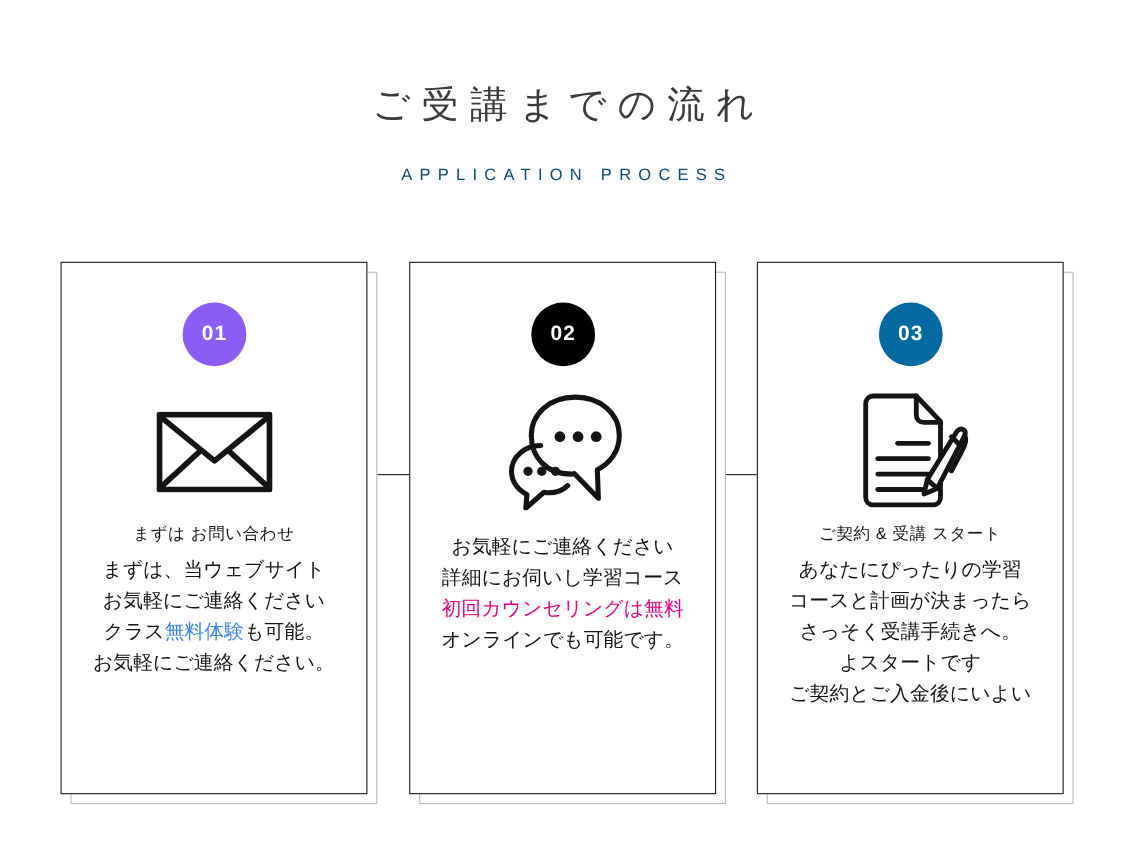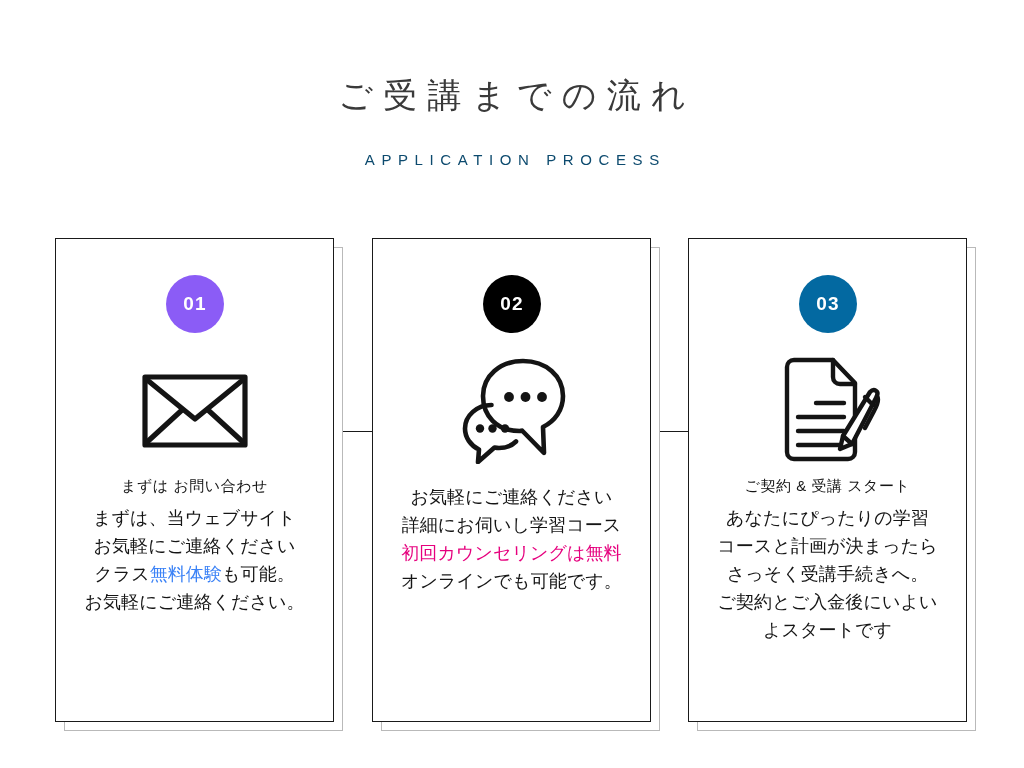--- a/index.html
+++ b/index.html
@@ -246,19 +246,19 @@
 
       <h2 class="card-heading">
         <span class="line">ご契約 &amp; 受講</span>
         <span class="line">スタート</span>
       </h2>
 
       <p class="card-body">
           <span class="line"><span>あなたにぴったりの学習</span></span>
           <span class="line"><span>コースと計画が決まったら</span></span>
           <span class="line"><span>さっそく受講手続きへ。</span></span>
+          <span class="line"><span>よスタートです</span></span>
           <span class="line"><span>ご契約とご入金後にいよい</span></span>
-          <span class="line"><span>よスタートです</span></span>
         </p>
     </div>
   </div>
 
 </section>
 
 </body></html>

